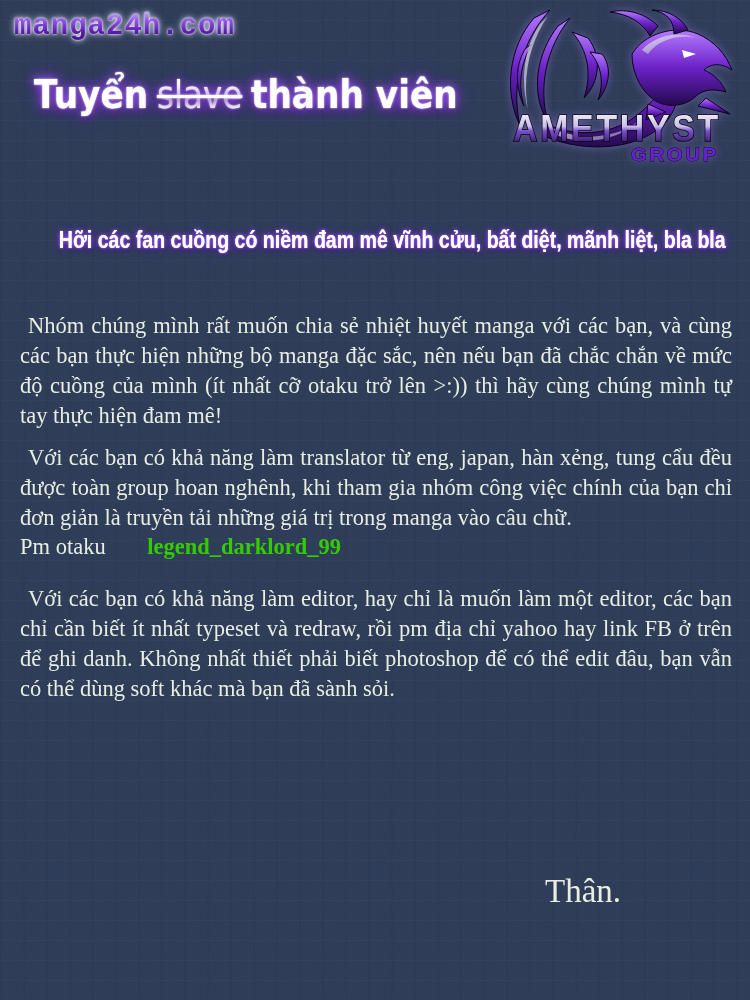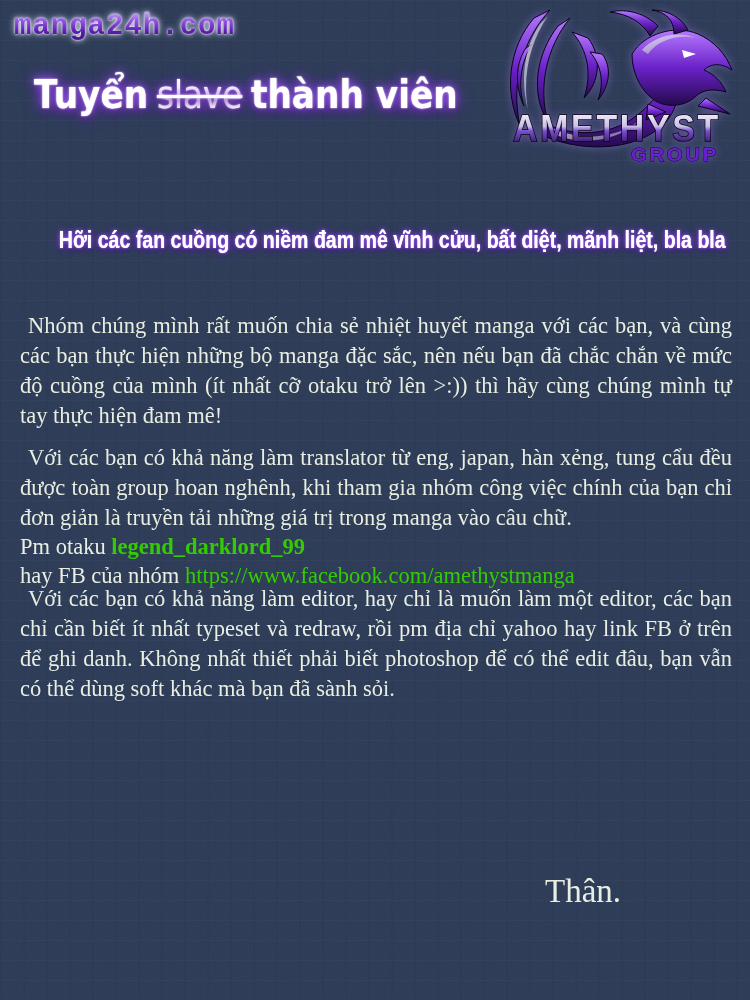--- a/index.html
+++ b/index.html
@@ -63,21 +63,21 @@
   }
   .p1{top:311px;}
   .p2{top:443px;}
   .contact{top:533px;text-align:left;text-indent:0;line-height:28.5px;}
   .p3{top:584px;}
   .p4{top:750px;}
   .signoff{
     top:876px;text-align:left;text-indent:0;
     padding-left:525px;font-size:33px;
   }
-  .green-bold{color:#33cc00;font-weight:bold;}
+  .green-bold{color:#33cc00;font-weight:bold;margin-left:36px;}
   .green-link{color:#33cc00;text-decoration:none;cursor:pointer;}
 </style>
 </head>
 <body>
 
 <div class="page">
 
   <svg class="noise" width="750" height="1000" aria-hidden="true">
     <filter id="grain">
       <feTurbulence type="fractalNoise" baseFrequency="0.8" numOctaves="2" stitchTiles="stitch"></feTurbulence>
@@ -142,21 +142,20 @@
   <div class="intro">
     <div class="line"><span class="squeeze">Hỡi các fan cuồng có niềm đam mê vĩnh cửu, bất diệt, mãnh liệt, bla bla</span></div>
   </div>
 
   <p class="bodytext p1">Nhóm chúng mình rất muốn chia sẻ nhiệt huyết manga với các bạn, và cùng các bạn thực hiện những bộ manga đặc sắc, nên nếu bạn đã chắc chắn về mức độ cuồng của mình (ít nhất cỡ otaku trở lên &gt;:)) thì hãy cùng chúng mình tự tay thực hiện đam mê!</p>
 
   <p class="bodytext p2">Với các bạn có khả năng làm translator từ eng, japan, hàn xẻng, tung cẩu đều được toàn group hoan nghênh, khi tham gia nhóm công việc chính của bạn chỉ đơn giản là truyền tải những giá trị trong manga vào câu chữ.</p>
 
   <div class="bodytext contact">
     <div><span>Pm otaku </span><span class="green-bold">legend_darklord_99</span></div>
-    <div><span>hay FB của nhóm </span><span class="green-link">https://www.facebook.com/amethystmanga</span></div>
   </div>
 
   <p class="bodytext p3">Với các bạn có khả năng làm editor, hay chỉ là muốn làm một editor, các bạn chỉ cần biết ít nhất typeset và redraw, rồi pm địa chỉ yahoo hay link FB ở trên để ghi danh. Không nhất thiết phải biết photoshop để có thể edit đâu, bạn vẫn có thể dùng soft khác mà bạn đã sành sỏi.</p>
 
 
   <div class="bodytext signoff">Thân.</div>
 
 </div>
 
 </body></html>

